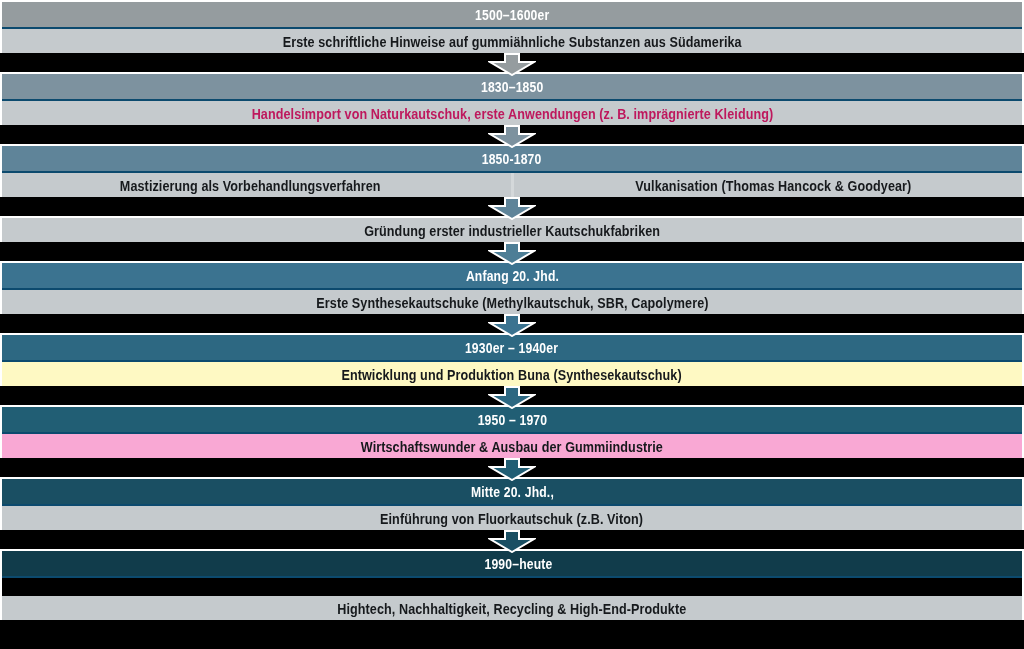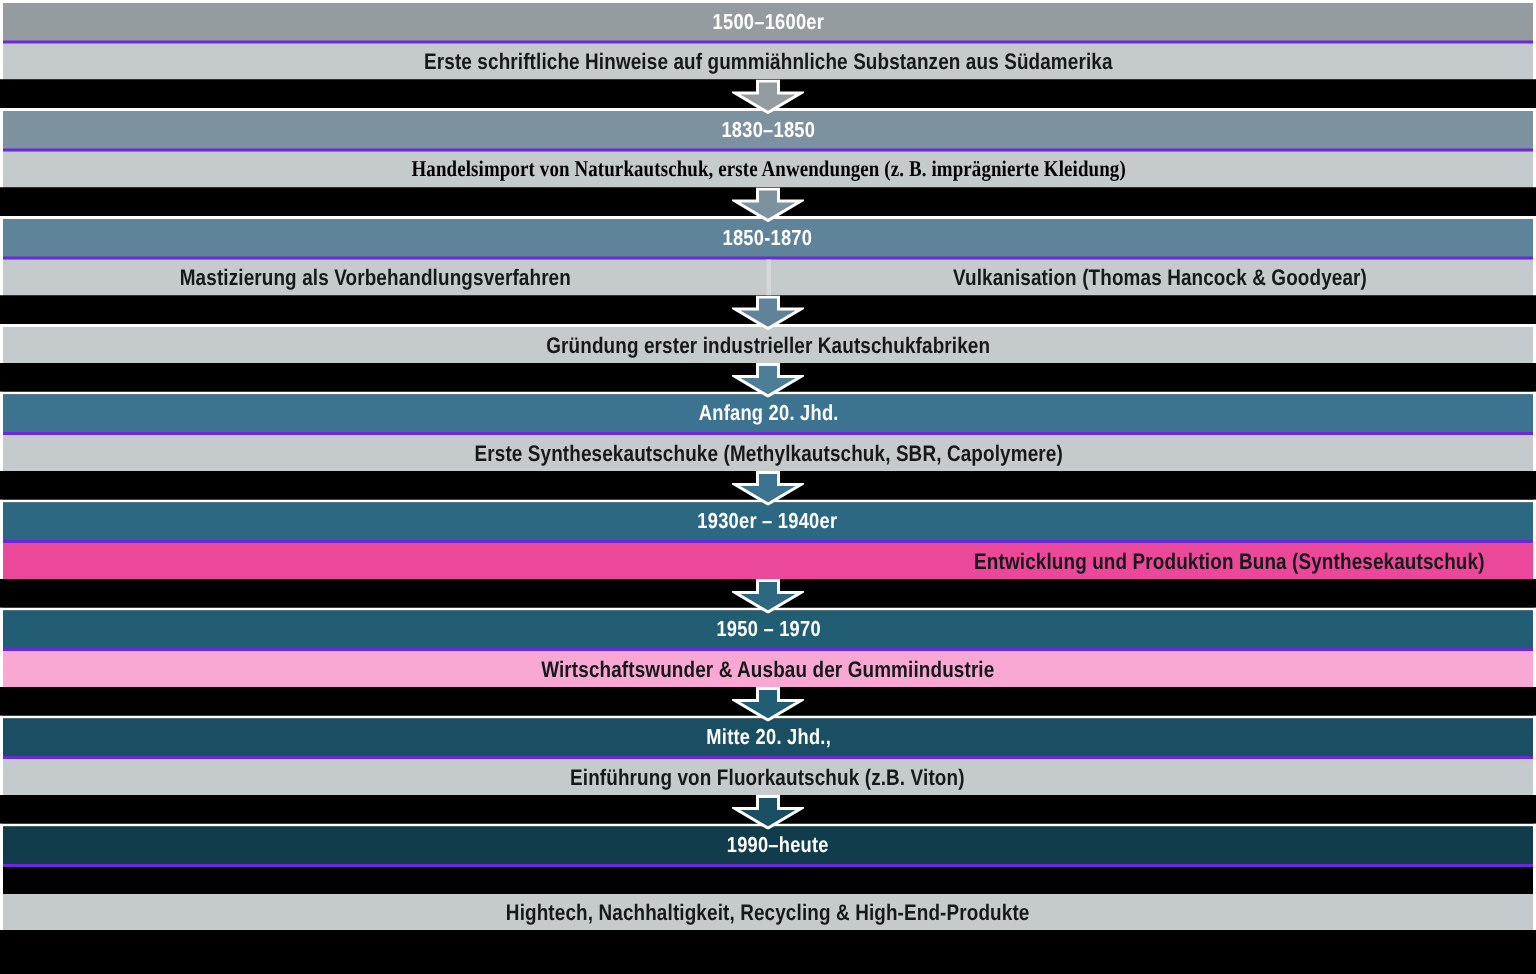--- a/index.html
+++ b/index.html
@@ -16,21 +16,21 @@
     box-sizing: border-box;
     border: 2px solid #ffffff;
     border-bottom: none;
     width: 1024px;
   }
   .head {
     height: 25px;
     display: flex;
     align-items: center;
     justify-content: center;
-    border-bottom: 2px solid #6d28d9;
+    border-bottom: 2px solid #0c4a6e;
   }
   .bodyrow {
     position: relative;
     height: 24px;
     display: flex;
     align-items: center;
     justify-content: center;
   }
   .txt {
     display: inline-block;
@@ -93,21 +93,21 @@
             <polygon points="17,1 31,1 31,9 46,9 24,22 2,9 17,9" fill="#959c9f" stroke="#ffffff" stroke-width="2" stroke-linejoin="miter"></polygon>
           </svg></div>
       </div>
   </div>
 
   <div class="section">
     <div class="block">
       <div class="head" style="background: rgb(125, 146, 159);">
         <span class="txt">1830–1850</span>
       </div>
-      <div class="bodyrow" style="background: rgb(197, 202, 205); color: #000000; font-family: Liberation Serif, serif;">
+      <div class="bodyrow" style="background: rgb(197, 202, 205); color: #be185d;">
           <span class="txt">Handelsimport von Naturkautschuk, erste Anwendungen (z. B. imprägnierte Kleidung)</span>
         </div>
     </div>
     <div class="gap">
         <div class="arrow-wrap"><svg width="48" height="23" viewBox="0 0 48 23">
             <polygon points="17,1 31,1 31,9 46,9 24,22 2,9 17,9" fill="#7d929f" stroke="#ffffff" stroke-width="2" stroke-linejoin="miter"></polygon>
           </svg></div>
       </div>
   </div>
 
@@ -160,21 +160,21 @@
             <polygon points="17,1 31,1 31,9 46,9 24,22 2,9 17,9" fill="#3b7390" stroke="#ffffff" stroke-width="2" stroke-linejoin="miter"></polygon>
           </svg></div>
       </div>
   </div>
 
   <div class="section">
     <div class="block">
       <div class="head" style="background: rgb(45, 104, 130); justify-content: center;">
         <span class="txt">1930er – 1940er</span>
       </div>
-      <div class="bodyrow" style="background: #ec4899; color: rgb(22, 25, 28); justify-content: flex-end;">
+      <div class="bodyrow" style="background: #fef9c3; color: rgb(22, 25, 28);">
           <span class="txt">Entwicklung und Produktion Buna (Synthesekautschuk)</span>
         </div>
     </div>
     <div class="gap">
         <div class="arrow-wrap"><svg width="48" height="23" viewBox="0 0 48 23">
             <polygon points="17,1 31,1 31,9 46,9 24,22 2,9 17,9" fill="#2d6882" stroke="#ffffff" stroke-width="2" stroke-linejoin="miter"></polygon>
           </svg></div>
       </div>
   </div>
 

